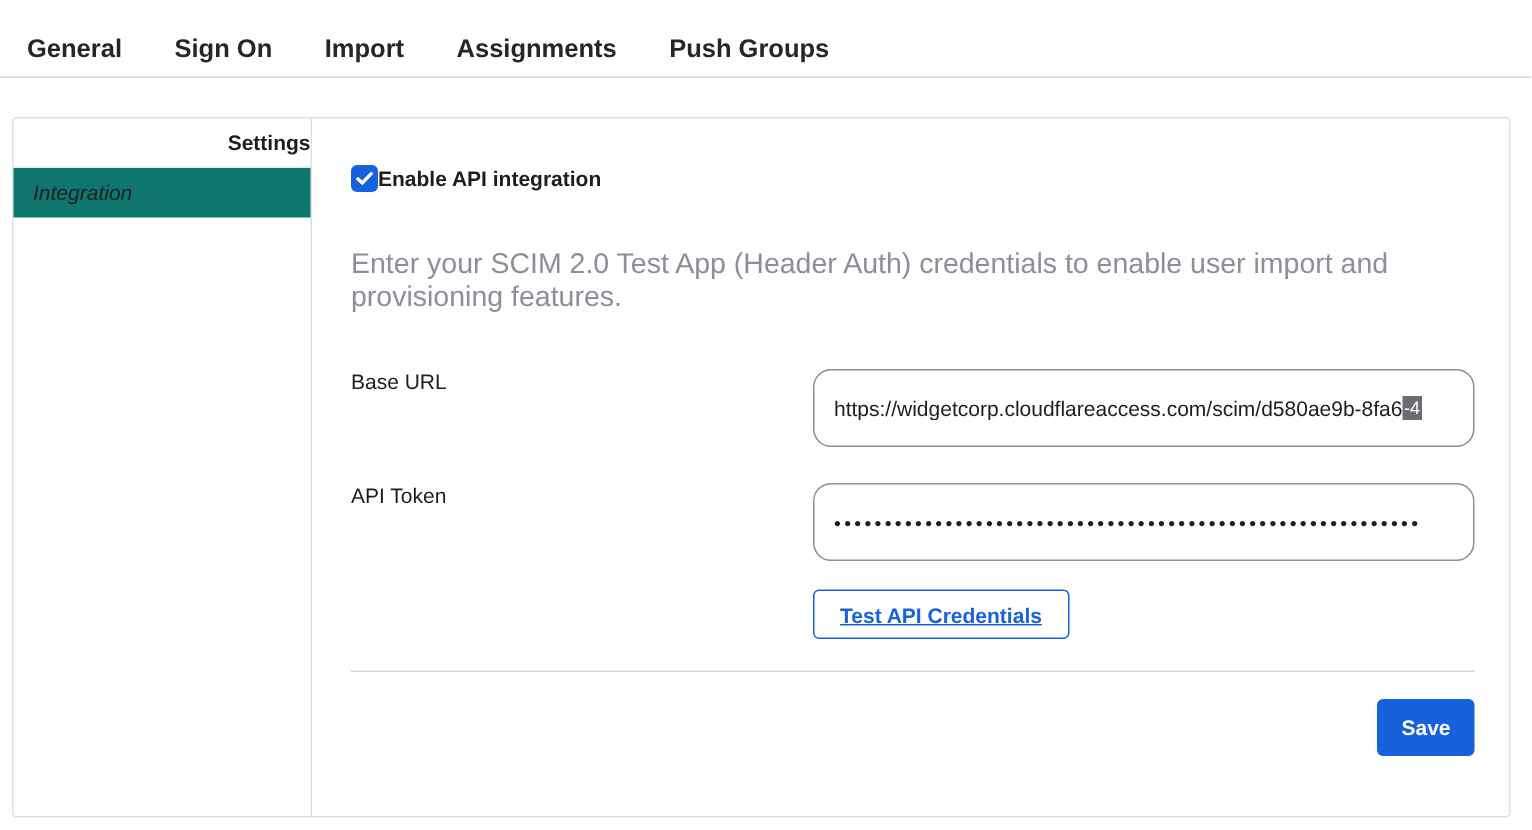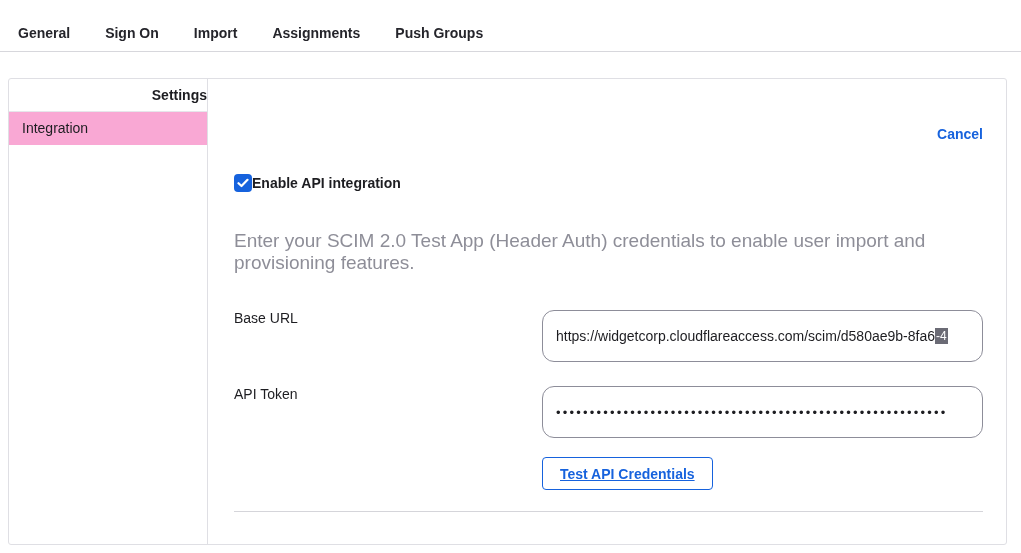--- a/index.html
+++ b/index.html
@@ -17,21 +17,21 @@
   .tabbar {
     display: flex;
     align-items: flex-end;
     padding: 15px 0 0 7px;
     border-bottom: 1px solid #d7d7dc;
   }
   .tab {
     position: relative;
     padding: 0 11px;
     margin-right: 13px;
-    font-size: 14px;
+    font-size: 17px;
     font-weight: 700;
     line-height: 36px;
     color: #25252b;
     cursor: pointer;
     white-space: nowrap;
   }
   .tab.active::after {
     content: "";
     position: absolute;
     left: 0; right: 0;
@@ -68,21 +68,21 @@
     border-bottom: 1px solid #e6e6eb;
     text-align: right;
   }
   .sidebar-item {
     font-size: 14px;
     line-height: 33px;
     padding-left: 13px;
     cursor: pointer;
     color: #1d1d21;
   }
-  .sidebar-item.selected { background: #f9a8d4; }
+  .sidebar-item.selected { background: #0f766e; font-style: italic; }
 
   
   .content {
     flex: 1;
     padding: 0 23px 0 26px;
     min-width: 0;
   }
   .cancel-row { text-align: right; margin-top: 46px; }
   .cancel-link {
     color: #1662dd;
@@ -210,23 +210,20 @@
 
   <section class="panel">
 
     <aside class="sidebar">
       <div class="sidebar-header">Settings</div>
       <div class="sidebar-item selected">Integration</div>
     </aside>
 
     <div class="content">
 
-      <div class="cancel-row">
-        <a class="cancel-link">Cancel</a>
-      </div>
 
       <div class="checkbox-row">
         <span class="checkbox">
           <svg width="12" height="10" viewBox="0 0 12 10">
             <path d="M1.5 5.2 L4.5 8 L10.5 1.8" fill="none" stroke="#ffffff" stroke-width="2.2" stroke-linecap="round" stroke-linejoin="round"></path>
           </svg>
         </span>
         <span class="checkbox-label">Enable API integration</span>
       </div>
 
@@ -246,16 +243,19 @@
           <span class="masked">••••••••••••••••••••••••••••••••••••••••••••••••••••••••••</span>
         </div>
       </div>
 
       <div class="test-row">
         <button class="btn-secondary">Test API Credentials</button>
       </div>
 
       <hr class="divider">
 
+      <div class="save-row">
+        <button class="btn-primary">Save</button>
+      </div>
 
     </div>
   </section>
 </div>
 
 </body></html>

